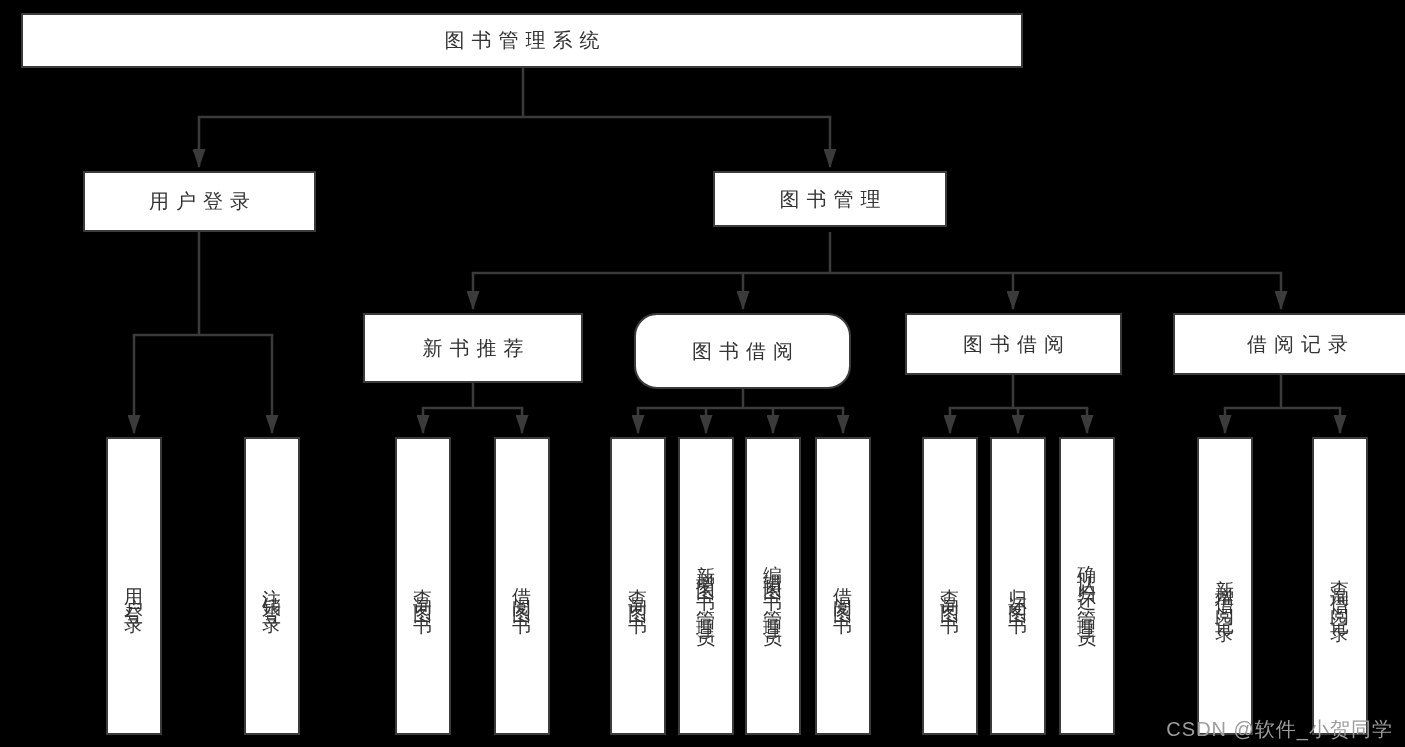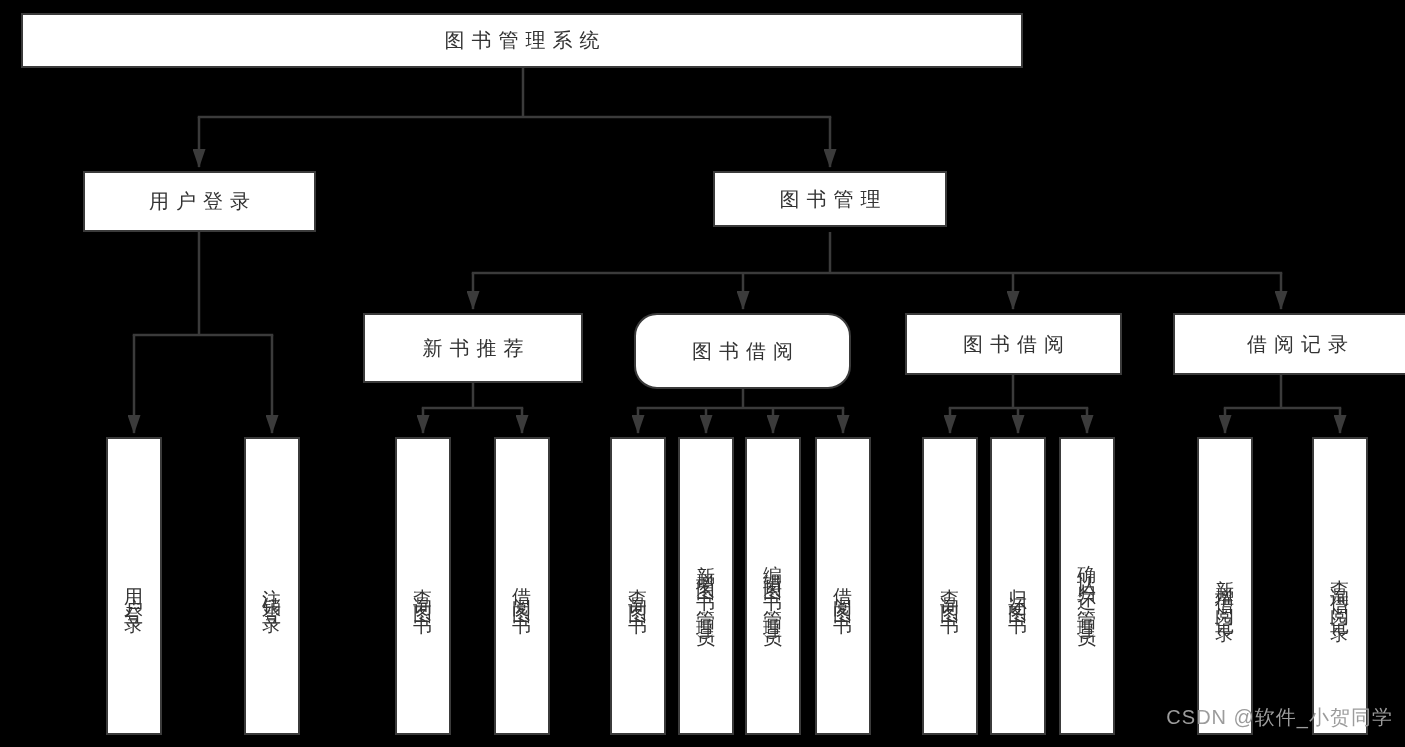--- a/index.html
+++ b/index.html
@@ -14,21 +14,21 @@
     display:flex;align-items:center;justify-content:center;
   }
   .h-node{font-size:20px;}
   .h-node .lbl{letter-spacing:7px;margin-right:-7px;white-space:nowrap;}
   .v-node{font-size:19px;}
   .v-node .lbl{
     writing-mode:vertical-rl;text-orientation:mixed;
     letter-spacing:9px;margin-bottom:-9px;line-height:1;white-space:nowrap;
   }
   .watermark{
-    position:absolute;right:12px;bottom:16px;
+    position:absolute;right:12px;bottom:4px;
     font-size:20px;color:#9c9c9c;letter-spacing:1px;white-space:nowrap;
   }
 </style>
 </head>
 <body>
 
 <div class="stage">
 
   <svg class="wires" width="1405" height="747" viewBox="0 0 1405 747">
     <defs>

